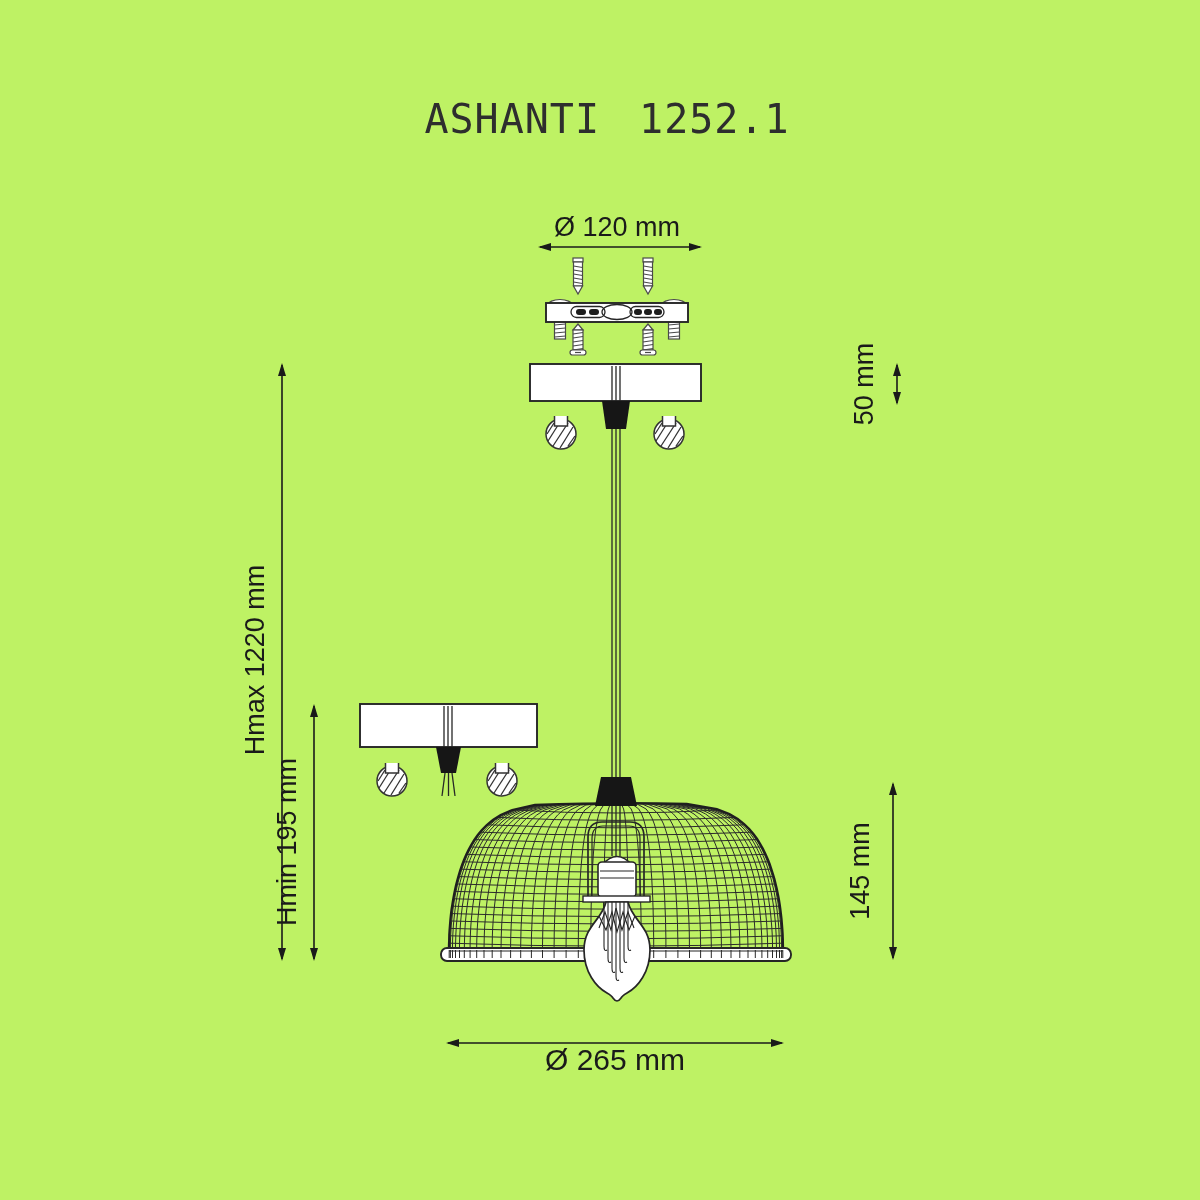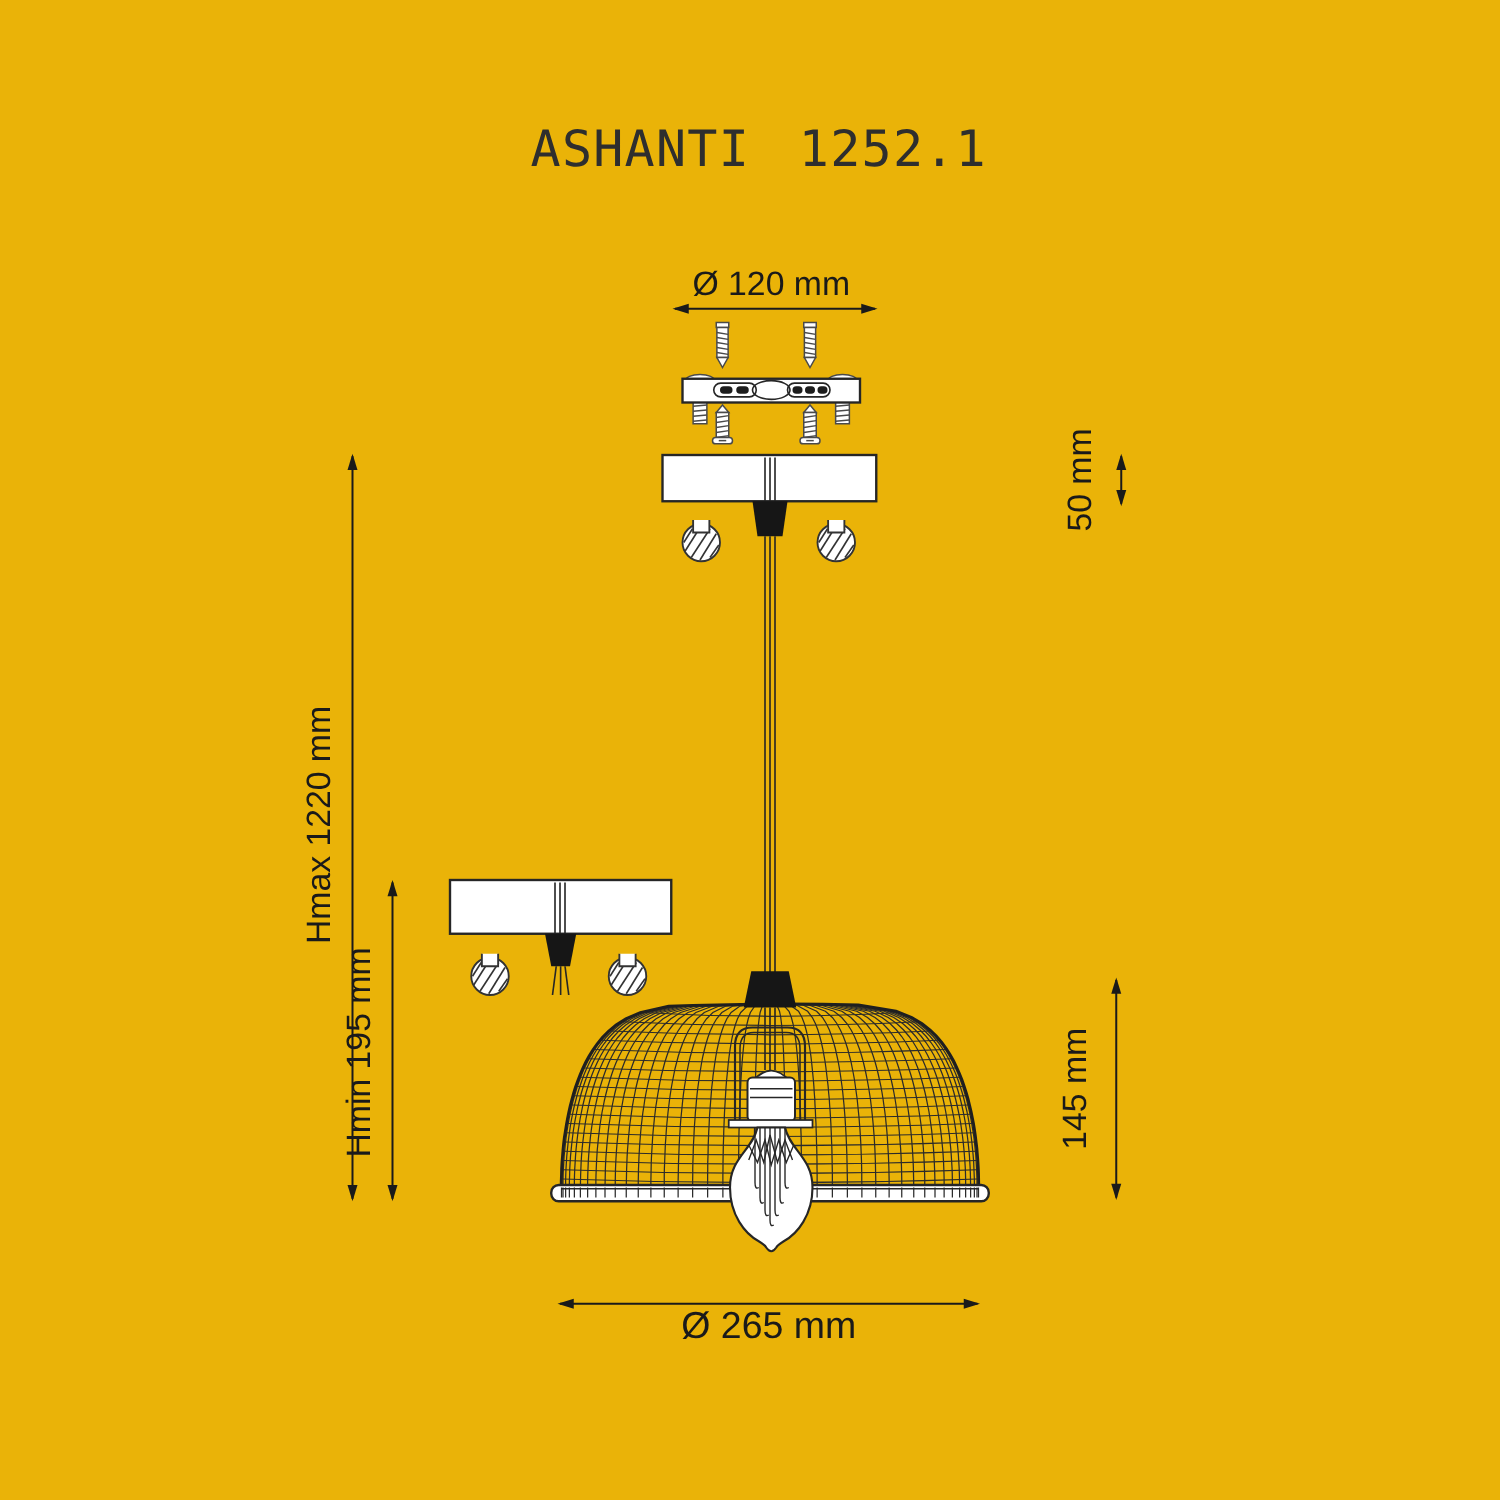--- a/index.html
+++ b/index.html
@@ -1,16 +1,16 @@
 <!DOCTYPE html>
 <html><head>
 <meta charset="utf-8">
 <style>
   html,body{margin:0;padding:0;background:#ffffff;}
-  .canvas{position:relative;width:1200px;height:1200px;background:#eab308;overflow:hidden;
+  .canvas{position:relative;width:1200px;height:1200px;background:#bef264;overflow:hidden;
           font-family:"Liberation Sans",sans-serif;}
   svg{position:absolute;left:0;top:0;}
   .cad-title{font-family:"DejaVu Sans Mono",monospace;font-size:40px;letter-spacing:1px;
              word-spacing:14px;fill:#2e2e2e;}
   .dim-label{font-family:"Liberation Sans",sans-serif;font-size:27px;fill:#1a1a1a;}
   .dim-label-big{font-family:"Liberation Sans",sans-serif;font-size:30px;fill:#1a1a1a;}
   .dim-line{stroke:#1a1a1a;stroke-width:1.6;fill:none;}
   .dim-arrow{fill:#1a1a1a;stroke:none;}
   .part{stroke:#262626;fill:none;}
   .part-bold{stroke:#262626;stroke-width:1.9;fill:#ffffff;}

